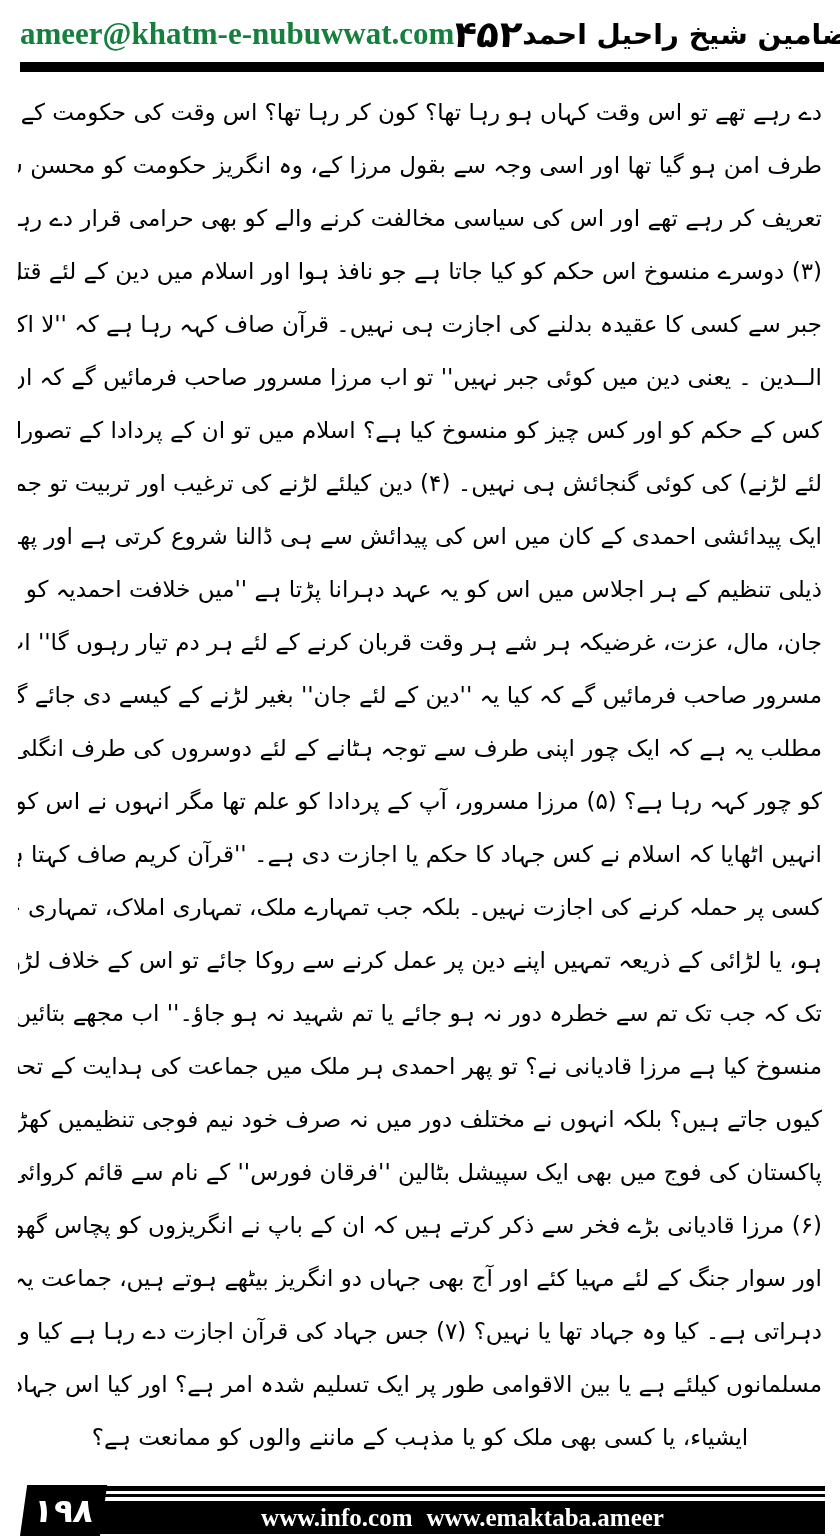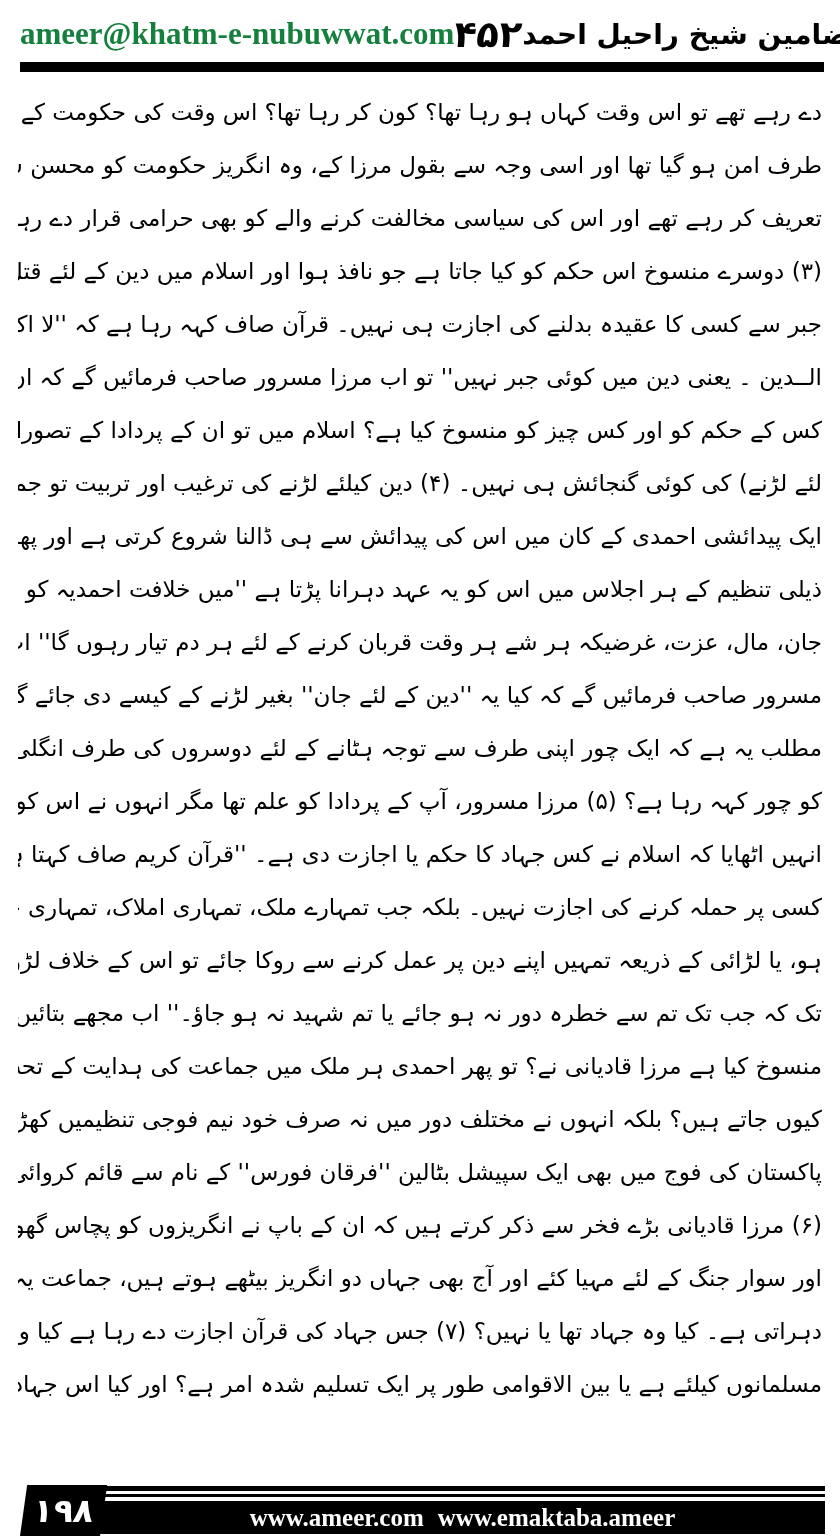--- a/index.html
+++ b/index.html
@@ -144,26 +144,27 @@
       <div class="line">کسی پر حملہ کرنے کی اجازت نہیں۔ بلکہ جب تمہارے ملک، تمہاری املاک، تمہاری جانوں پر حملہ</div>
       <div class="line">ہو، یا لڑائی کے ذریعہ تمہیں اپنے دین پر عمل کرنے سے روکا جائے تو اس کے خلاف لڑو اس وقت</div>
       <div class="line">تک کہ جب تک تم سے خطرہ دور نہ ہو جائے یا تم شہید نہ ہو جاؤ۔'' اب مجھے بتائیں کہ اس جہاد کو</div>
       <div class="line">منسوخ کیا ہے مرزا قادیانی نے؟ تو پھر احمدی ہر ملک میں جماعت کی ہدایت کے تحت فوج میں</div>
       <div class="line">کیوں جاتے ہیں؟ بلکہ انہوں نے مختلف دور میں نہ صرف خود نیم فوجی تنظیمیں کھڑی کیں بلکہ</div>
       <div class="line">پاکستان کی فوج میں بھی ایک سپیشل بٹالین ''فرقان فورس'' کے نام سے قائم کروائی۔</div>
       <div class="line">(۶) مرزا قادیانی بڑے فخر سے ذکر کرتے ہیں کہ ان کے باپ نے انگریزوں کو پچاس گھوڑے</div>
       <div class="line">اور سوار جنگ کے لئے مہیا کئے اور آج بھی جہاں دو انگریز بیٹھے ہوتے ہیں، جماعت یہ قصہ</div>
       <div class="line">دہراتی ہے۔ کیا وہ جہاد تھا یا نہیں؟ (۷) جس جہاد کی قرآن اجازت دے رہا ہے کیا وہ صرف</div>
       <div class="line">مسلمانوں کیلئے ہے یا بین الاقوامی طور پر ایک تسلیم شدہ امر ہے؟ اور کیا اس جہاد کی امریکہ، یورپ،</div>
+      <div class="line line-center">ایشیاء، یا کسی بھی ملک کو یا مذہب کے ماننے والوں کو ممانعت ہے؟</div>
     </div>
 
   <div class="footer-pagebox">۱۹۸</div>
 
   <div class="footer-right">
     <div class="footer-line-1"></div>
     <div class="footer-line-2"></div>
     <div class="footer-urlbar">
-      <span>www.ameer.com</span>
+      <span>www.info.com</span>
       <span>www.emaktaba.ameer</span>
     </div>
   </div>
 
 </div>
 
 </body></html>

